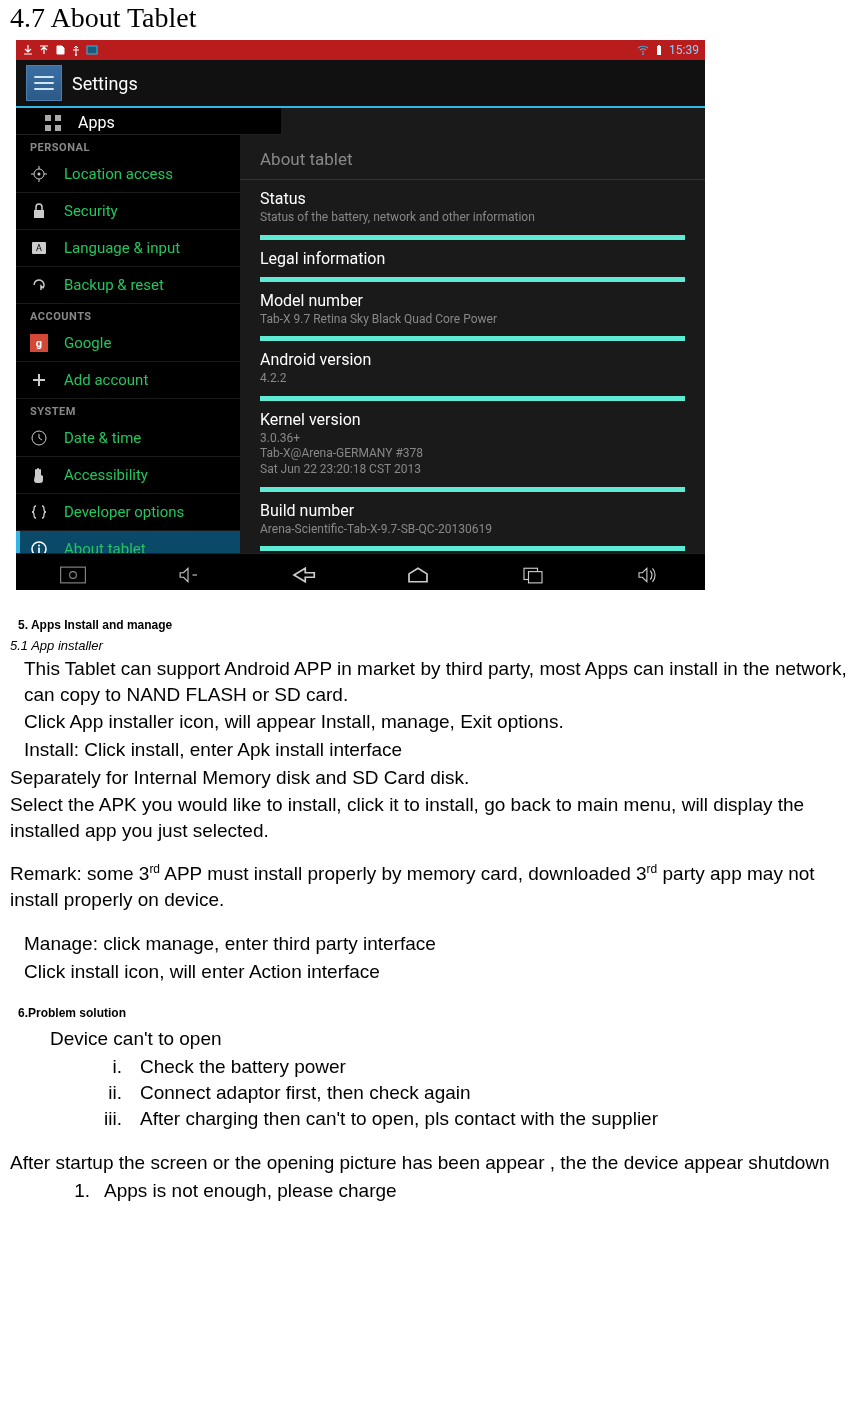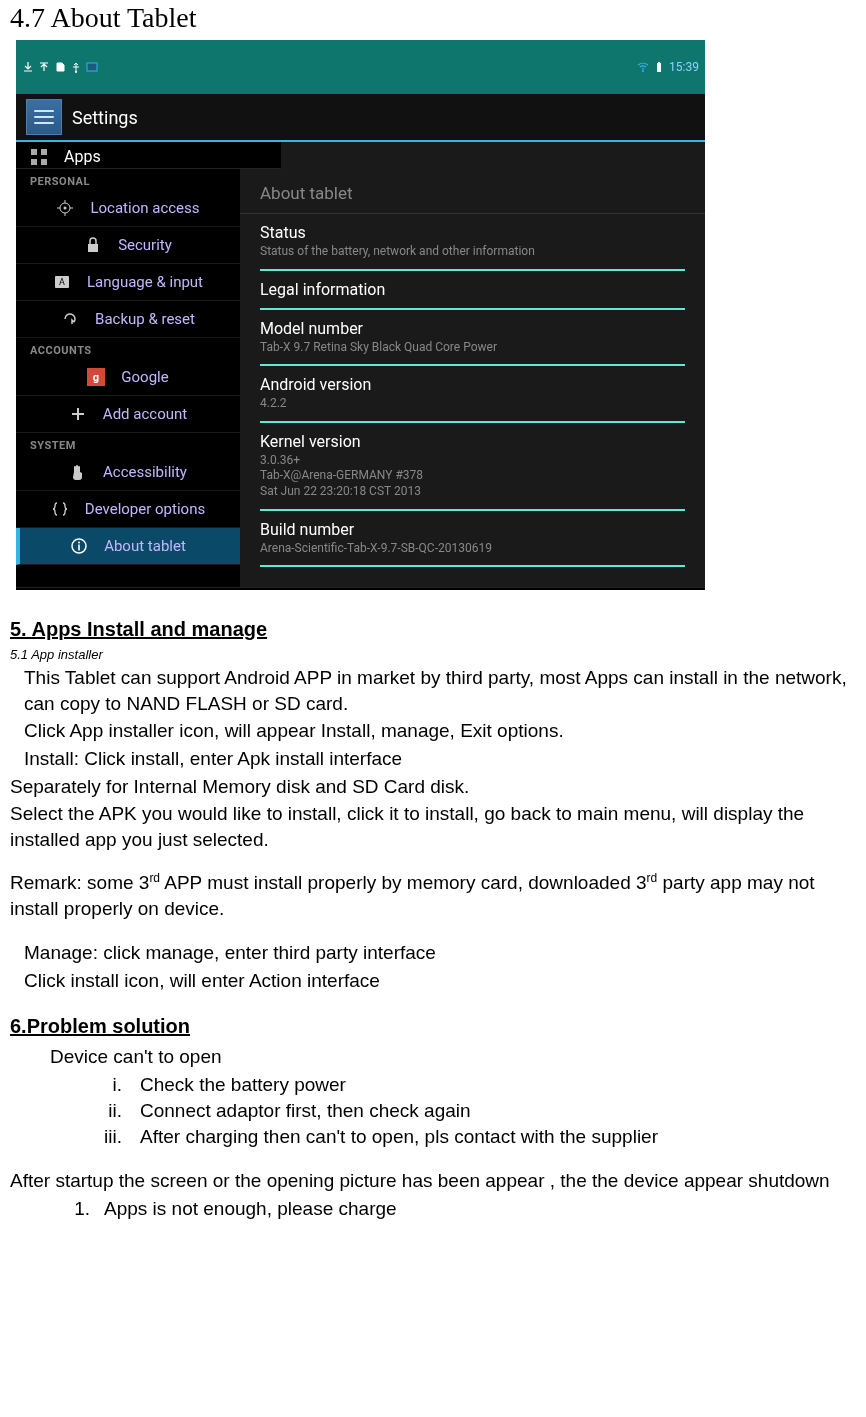--- a/index.html
+++ b/index.html
@@ -24,26 +24,26 @@
     background: #000;
     position: relative;
     font-family: "Roboto", "Arial", sans-serif;
     color: #fff;
     overflow: hidden;
     margin-left: 6px;
   }
   
   .statusbar {
     height: 20px;
-    background: #0f766e;
+    background: #b91c1c;
     display: flex;
     justify-content: space-between;
     align-items: center;
     font-size: 12px;
-    padding: 17px 6px;
+    padding: 0 6px;
   }
   .statusbar .left-icons, .statusbar .right-icons { display:flex; gap:4px; align-items:center;}
   .sicon { width:12px; height:12px; display:inline-block;}
   .clock-text { color:#8bd4ff; font-size:12px;}
   
   .appbar {
     height: 46px;
     background: #111;
     display:flex;
     align-items:center;
@@ -54,68 +54,67 @@
     background: linear-gradient(#3a6fa4, #2c5a88);
     margin: 0 10px;
     border: 1px solid #4a7fb0;
     display:flex; align-items:center; justify-content:center;
   }
   .appbar .settings-icon .lines { width: 20px; height: 14px; display:flex; flex-direction:column; justify-content:space-between;}
   .appbar .settings-icon .lines span { height:2px; background:#cfe6f7; border-radius:1px;}
   .appbar-title { font-size: 18px; color:#fff;}
   .truncated-row {
     height: 24px; border-bottom: 1px solid #222; display:flex; align-items:flex-end;
-    padding: 0 14px 2px 14px; font-size:16px; color:#fff;
+    padding: 0 14px 2px 28px; font-size:16px; color:#fff;
   }
 
   .main-area { display:flex; height: 418px;}
   .sidebar { width: 224px; background:#000; overflow:hidden;}
   .section-header {
     font-size: 11px; color:#888; font-weight:bold;
     padding: 6px 14px 2px 14px; letter-spacing:0.5px;
   }
   .nav-item {
     display:flex; align-items:center;
     padding: 9px 14px;
-    font-size: 15px; color:#c4b5fd;
+    font-size: 15px; color:#22c55e;
     border-bottom: 1px solid #1a1a1a;
-    justify-content: center;
   }
   .nav-item.sel { background:#0a4a68; border-left: 4px solid #33b5e5; padding-left:10px;}
   .nav-icon { width:18px; height:18px; margin-right:16px; display:flex; align-items:center; justify-content:center;}
   .nav-icon svg { width:18px; height:18px;}
 
   .content {
     flex:1; background:#1a1a1a; position:relative;
   }
   .content-header {
     font-size: 17px; color:#888;
     padding: 14px 20px 10px 20px;
     border-bottom: 1px solid #333;
   }
   .content-list { padding: 0 20px;}
   .crow {
     padding: 9px 0;
-    border-bottom: 2px solid #5eead4;
+    border-bottom: 5px solid #5eead4;
   }
   .crow .primary { font-size: 16px; color:#fff;}
   .crow .secondary { font-size: 12px; color:#888; margin-top:2px; line-height:1.3;}
 
   
   .navbar {
     height: 42px; background:#000;
     display:flex; align-items:center; justify-content:space-around;
     border-top: 1px solid #222;
   }
   .navbtn { width:40px; height:24px; display:flex; align-items:center; justify-content:center;}
   .navbtn svg { stroke:#ccc; fill:none;}
 
   
   .doc-body { margin-top: 28px; font-family: Arial, "Helvetica Neue", sans-serif;}
-  .h-bold { font-weight:bold; font-size: 20px; margin: 6px 0; text-decoration: underline;}
+  .h-bold { font-weight:bold; font-size: 12px; margin: 6px 8px;}
   .sub { font-size: 13px; margin: 3px 0; font-style: italic;}
   .para { font-size: 19px; line-height: 1.35; margin: 2px 0;}
   .indent1 { padding-left: 14px;}
   .indent2 { padding-left: 40px;}
   sup { font-size: 12px; vertical-align: super;}
 
   .problem-list { margin-left: 62px;}
   .problem-list .row { display:flex; font-size:19px; margin: 4px 0;}
   .problem-list .num { width: 50px; text-align:right; padding-right: 18px;}
   .problem-list .txt { flex:1;}
@@ -249,20 +248,29 @@
         <div class="nav-item">
           <span class="nav-icon">
               <svg viewBox="0 0 18 18">
                 <path d="M9 3v12M3 9h12" stroke="#ccc" stroke-width="2"></path>
               </svg>
             </span>
           <span>Add account</span>
         </div>
 
         <div class="section-header">SYSTEM</div>
+        <div class="nav-item">
+          <span class="nav-icon">
+              <svg viewBox="0 0 18 18">
+                <circle cx="9" cy="9" r="7" stroke="#ccc" fill="none"></circle>
+                <path d="M9 5v4l3 2" stroke="#ccc" fill="none"></path>
+              </svg>
+            </span>
+          <span>Date &amp; time</span>
+        </div>
         <div class="nav-item">
           <span class="nav-icon">
               <svg viewBox="0 0 18 18">
                 <path d="M5 9V4a1 1 0 012 0v4V3a1 1 0 012 0v5V4a1 1 0 012 0v5l2 1v4a3 3 0 01-3 3H7a3 3 0 01-3-3l1-5z" fill="#ccc"></path>
               </svg>
             </span>
           <span>Accessibility</span>
         </div>
         <div class="nav-item">
           <span class="nav-icon">

